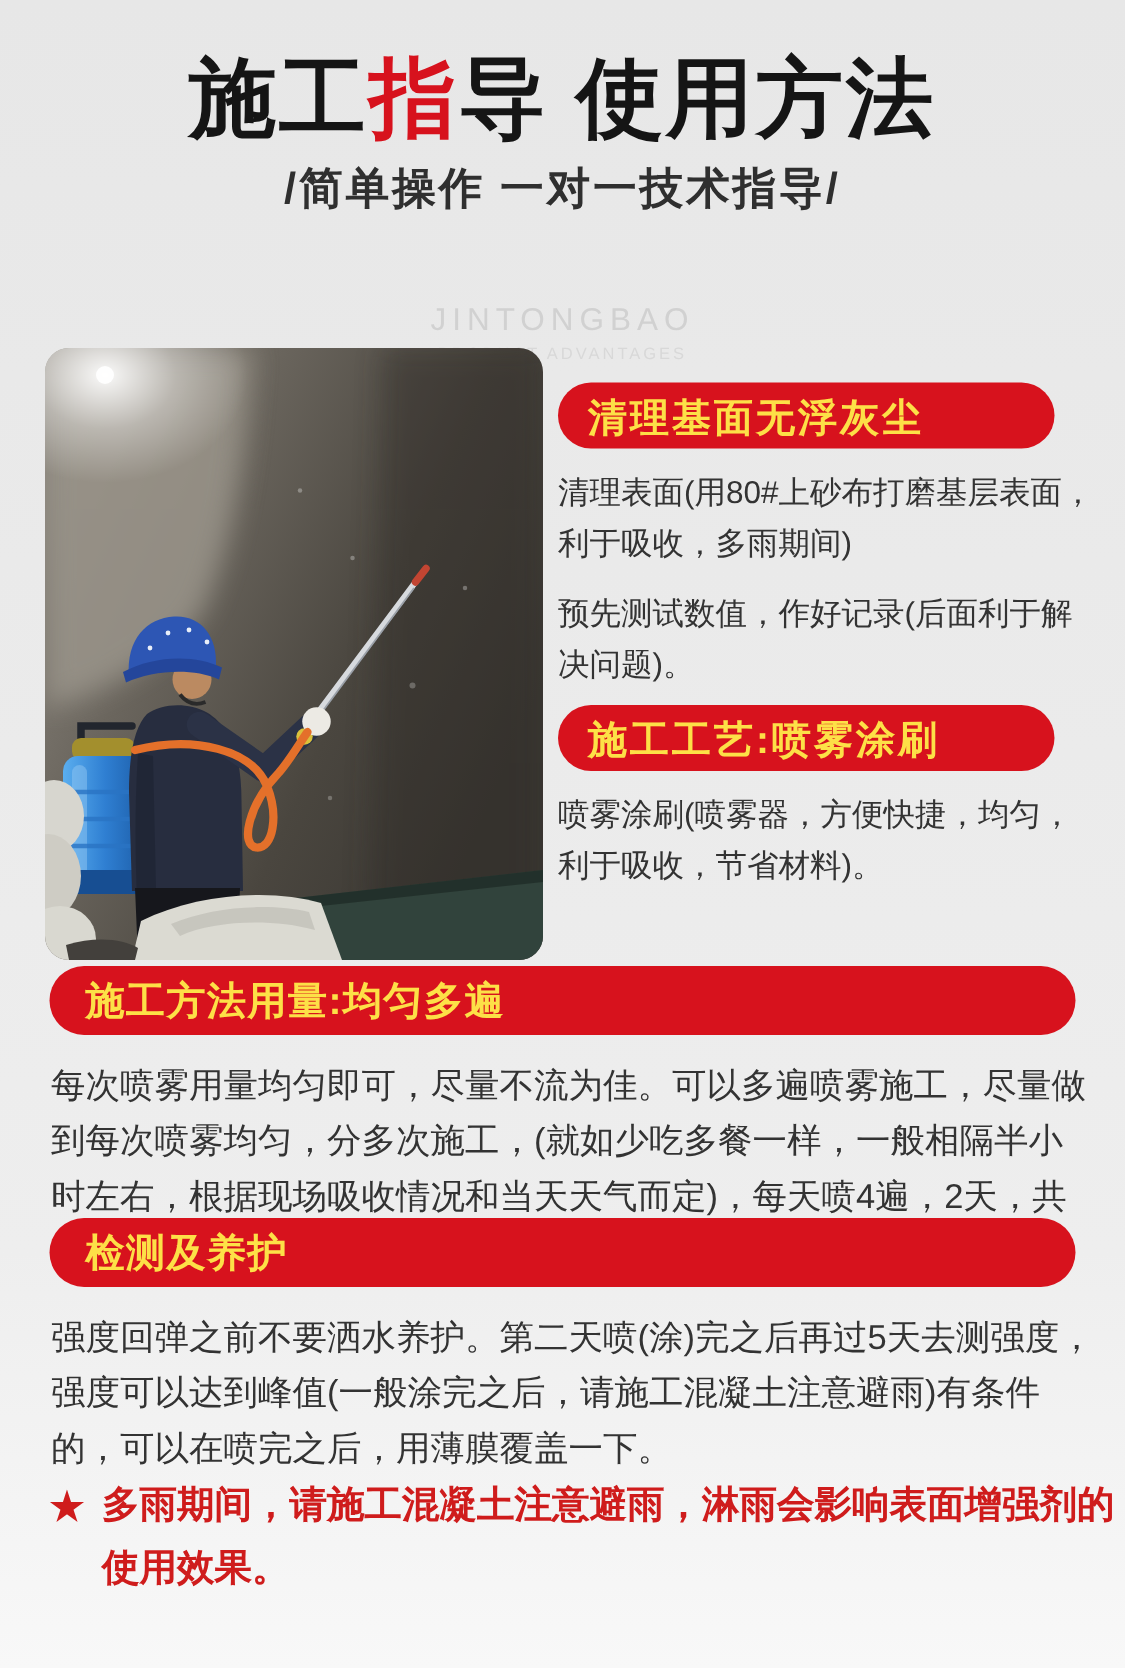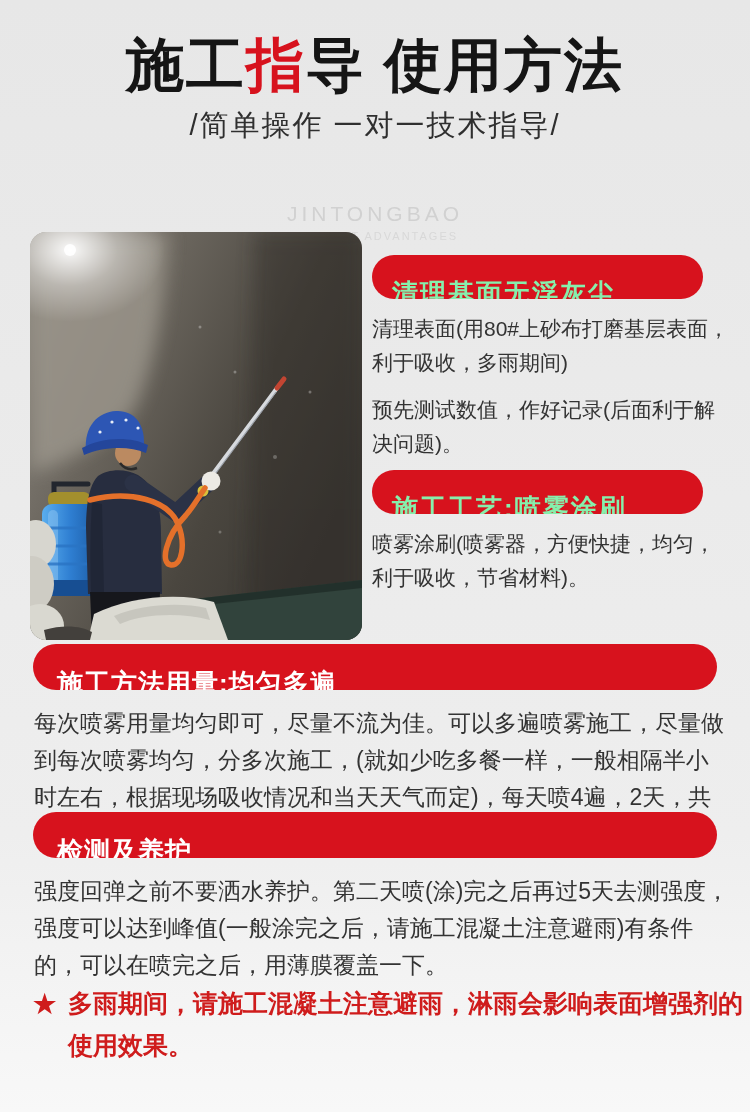--- a/index.html
+++ b/index.html
@@ -8,43 +8,43 @@
     background:linear-gradient(180deg,#e7e7e7 0%,#ebebeb 45%,#eeeeee 75%,#f8f8f8 100%);
     font-family:"Liberation Sans",sans-serif;
   }
   .title{
     position:absolute;top:27px;left:0;width:100%;margin:0;text-align:center;
     font-size:58px;font-weight:900;letter-spacing:2px;color:#151515;white-space:pre;
   }
   .title .red{color:#d7121d;}
   .subtitle{
     position:absolute;top:106px;left:0;width:100%;text-align:center;
-    font-size:29px;font-weight:400;letter-spacing:2px;color:#2f2f2f;white-space:pre;
+    font-size:29px;font-weight:700;letter-spacing:2px;color:#2f2f2f;white-space:pre;
   }
   .watermark{position:absolute;top:166px;left:0;width:100%;text-align:center;}
   .wm1{font-size:21px;letter-spacing:4px;color:#d1d1d1;font-weight:500;margin-top:36px;}
   .wm2{font-size:11px;letter-spacing:2px;color:#d8d8d8;margin-top:4px;}
   figure.photo{
     position:absolute;left:30px;top:232px;width:332px;height:408px;margin:0;
     border-radius:16px;overflow:hidden;
   }
   .right-col{position:absolute;left:372px;top:255px;width:362px;}
   .pill{
     width:331px;height:44px;box-sizing:border-box;border-radius:22px;
-    background:#d7121d;color:#86efac;font-weight:700;font-size:26px;line-height:44px;
-    padding:16px 20px;letter-spacing:2px;white-space:nowrap;overflow:hidden;
+    background:#d7121d;color:#fde047;font-weight:700;font-size:26px;line-height:44px;
+    padding:1px 20px;letter-spacing:2px;white-space:nowrap;overflow:hidden;
   }
   .step .body{font-size:21px;line-height:34px;color:#333;margin:13px 0 9px;width:362px;}
   .wide{position:absolute;left:33px;width:700px;}
   #sec4{top:644px;}
   #sec5{top:812px;}
   .pill-wide{
     width:684px;height:46px;box-sizing:border-box;border-radius:23px;
-    background:#d7121d;color:#ffffff;font-size:26px;font-weight:700;line-height:46px;
-    padding:16px 24px;letter-spacing:1px;white-space:nowrap;overflow:hidden;
+    background:#d7121d;color:#fde047;font-size:26px;font-weight:700;line-height:46px;
+    padding:0 24px;letter-spacing:1px;white-space:nowrap;overflow:hidden;
   }
   .wide .body{font-size:23px;line-height:37px;color:#333;margin:15px 0 0 1px;width:696px;}
   .note{
     position:absolute;left:33px;top:982px;width:712px;box-sizing:border-box;
     padding-left:35px;font-size:25px;line-height:42px;color:#cf1c1c;font-weight:600;
   }
   .note .star{position:absolute;left:0;top:1px;font-size:26px;}
 </style>
 </head>
 <body>

